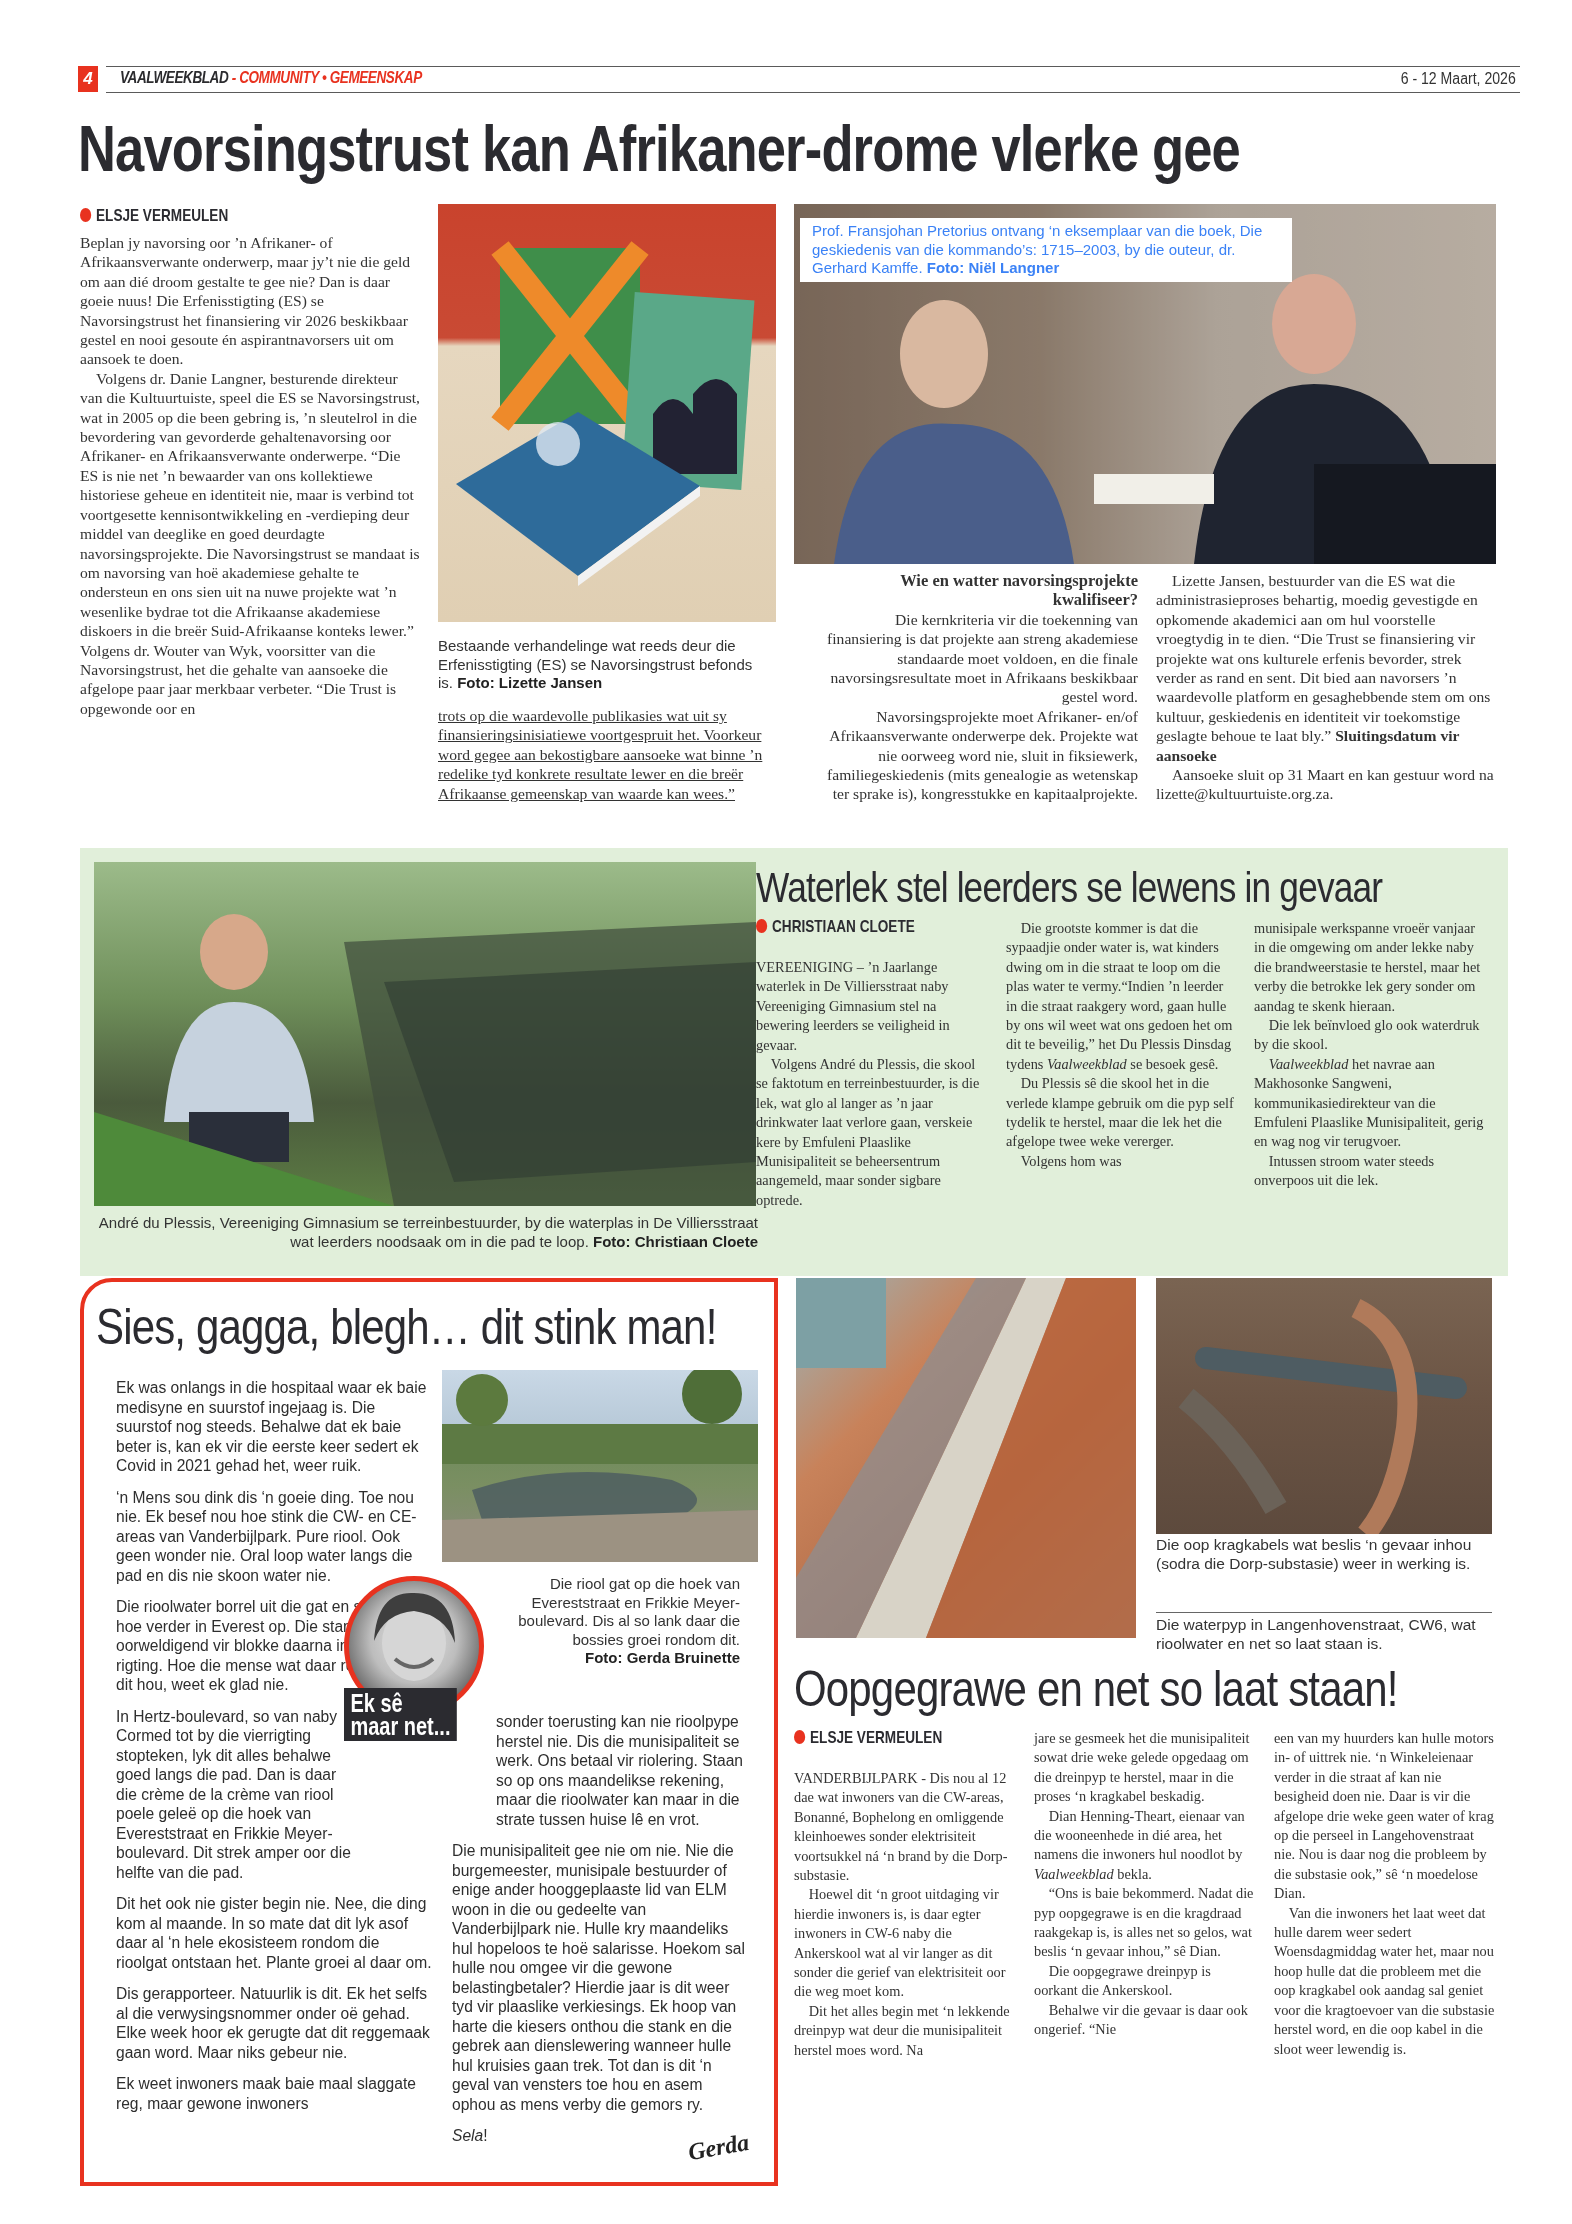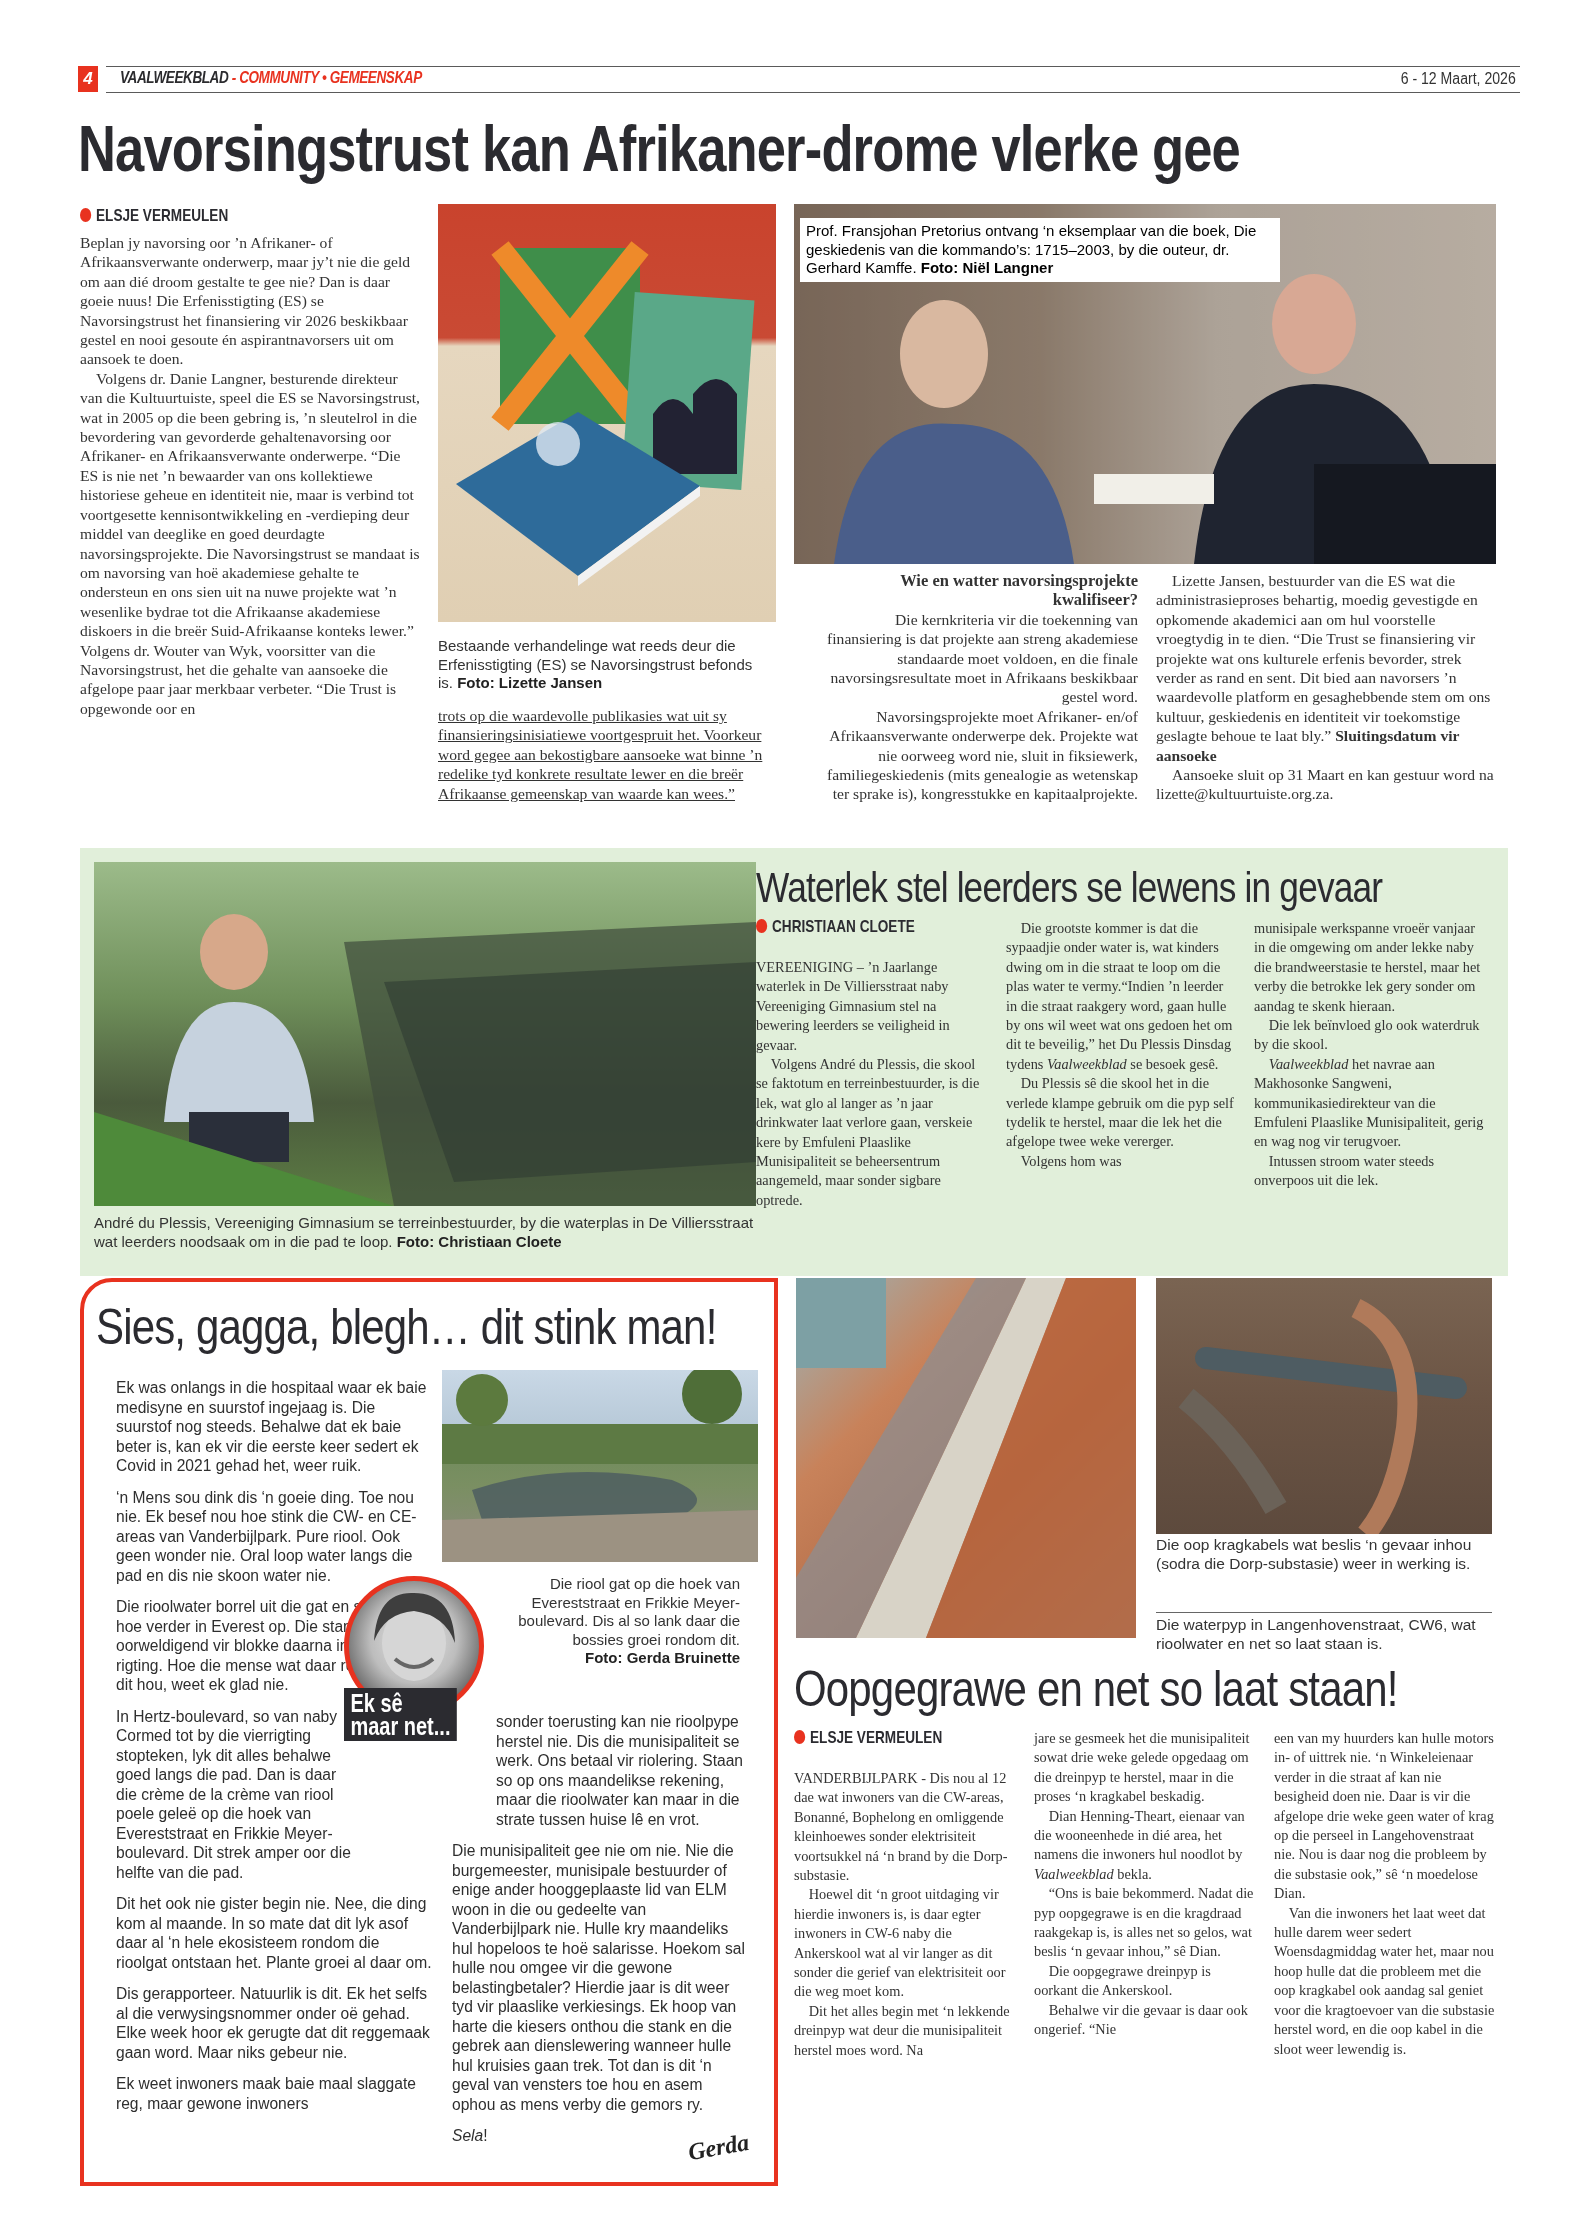--- a/index.html
+++ b/index.html
@@ -81,21 +81,21 @@
 <div class="abs photo" style="left:794px; top:204px; width:702px; height:360px; background: linear-gradient(90deg,#6e5a4c 0%, #8a7868 35%, #bfb7ae 60%, #cfc7bd 100%);">
   <svg width="702" height="360" viewBox="0 0 702 360">
     <rect x="0" y="0" width="702" height="360" fill="#8a7b6c" opacity="0.35"></rect>
     <ellipse cx="150" cy="150" rx="44" ry="54" fill="#d9b8a0"></ellipse>
     <path d="M40 360 Q60 210 160 220 Q260 220 280 360 Z" fill="#4a5e8a"></path>
     <ellipse cx="520" cy="120" rx="42" ry="50" fill="#d8a894"></ellipse>
     <path d="M400 360 Q420 180 520 180 Q640 180 660 360 Z" fill="#1f2430"></path>
     <rect x="300" y="270" width="120" height="30" fill="#f1efe8"></rect>
     <rect x="520" y="260" width="182" height="100" fill="#151820"></rect>
   </svg>
-  <div class="sans" style="position:absolute; left:6px; top:14px; width:468px; background:#fff; padding:4px 6px; font-size:15px; line-height:18.5px; color:#000000;">
+  <div class="sans" style="position:absolute; left:6px; top:14px; width:468px; background:#fff; padding:4px 12px; font-size:15px; line-height:18.5px; color:#3b82f6;">
     <span>Prof. Fransjohan Pretorius ontvang ‘n eksemplaar van die boek, Die geskiedenis van die kommando’s: 1715–2003, by die outeur, dr. Gerhard Kamffe.</span>
     <b>Foto: Niël Langner</b>
   </div>
 </div>
 
 <div class="abs serif body-serif" style="left:808px; top:571px; width:330px;text-align:right;">
   <p class="ind" style="font-weight:bold; font-size:16.5px;">Wie en watter navorsingsprojekte kwalifiseer?</p>
   <p class="ind">Die kernkriteria vir die toekenning van finansiering is dat projekte aan streng akademiese standaarde moet voldoen, en die finale navorsingsresultate moet in Afrikaans beskikbaar gestel word.</p>
   <p class="ind">Navorsingsprojekte moet Afrikaner- en/of Afrikaansverwante onderwerpe dek. Projekte wat nie oorweeg word nie, sluit in fiksiewerk, familiegeskiedenis (mits genealogie as wetenskap ter sprake is), kongresstukke en kapitaalprojekte.</p>
 </div>
@@ -110,21 +110,21 @@
 <div class="abs photo" style="left:94px; top:862px; width:662px; height:344px; background: linear-gradient(180deg,#9cbb8a 0%, #6f8f5a 40%, #4a5a3c 70%, #5d7d44 100%);">
   <svg width="662" height="344" viewBox="0 0 662 344">
     <path d="M250 80 L662 60 L662 344 L300 344 Z" fill="#3f4b3c" opacity="0.7"></path>
     <path d="M290 120 L662 100 L662 300 L360 320 Z" fill="#2f3a32" opacity="0.6"></path>
     <ellipse cx="140" cy="90" rx="34" ry="38" fill="#d7a88a"></ellipse>
     <path d="M70 260 Q80 140 140 140 Q210 140 220 260 Z" fill="#c6d2de"></path>
     <rect x="95" y="250" width="100" height="50" fill="#2a2f3a"></rect>
     <path d="M0 250 L300 344 L0 344 Z" fill="#4e8a3a"></path>
   </svg>
 </div>
-<div class="abs sans caption" style="left:94px; top:1214px; width:664px;">
+<div class="abs sans caption" style="left:94px; top:1214px; width:664px;text-align:right;">
   <span>André du Plessis, Vereeniging Gimnasium se terreinbestuurder, by die waterplas in De Villiersstraat wat leerders noodsaak om in die pad te loop.</span>
   <b>Foto: Christiaan Cloete</b>
 </div>
 
 <div class="abs headline sans" style="left:756px; top:864px; font-size:42px; font-weight:normal; transform:scaleX(0.84);">Waterlek stel leerders se lewens in gevaar</div>
 
 <div class="abs byline sans" style="left:756px; top:917px;">
   <span class="dot"></span><span>CHRISTIAAN CLOETE</span>
 </div>
 

